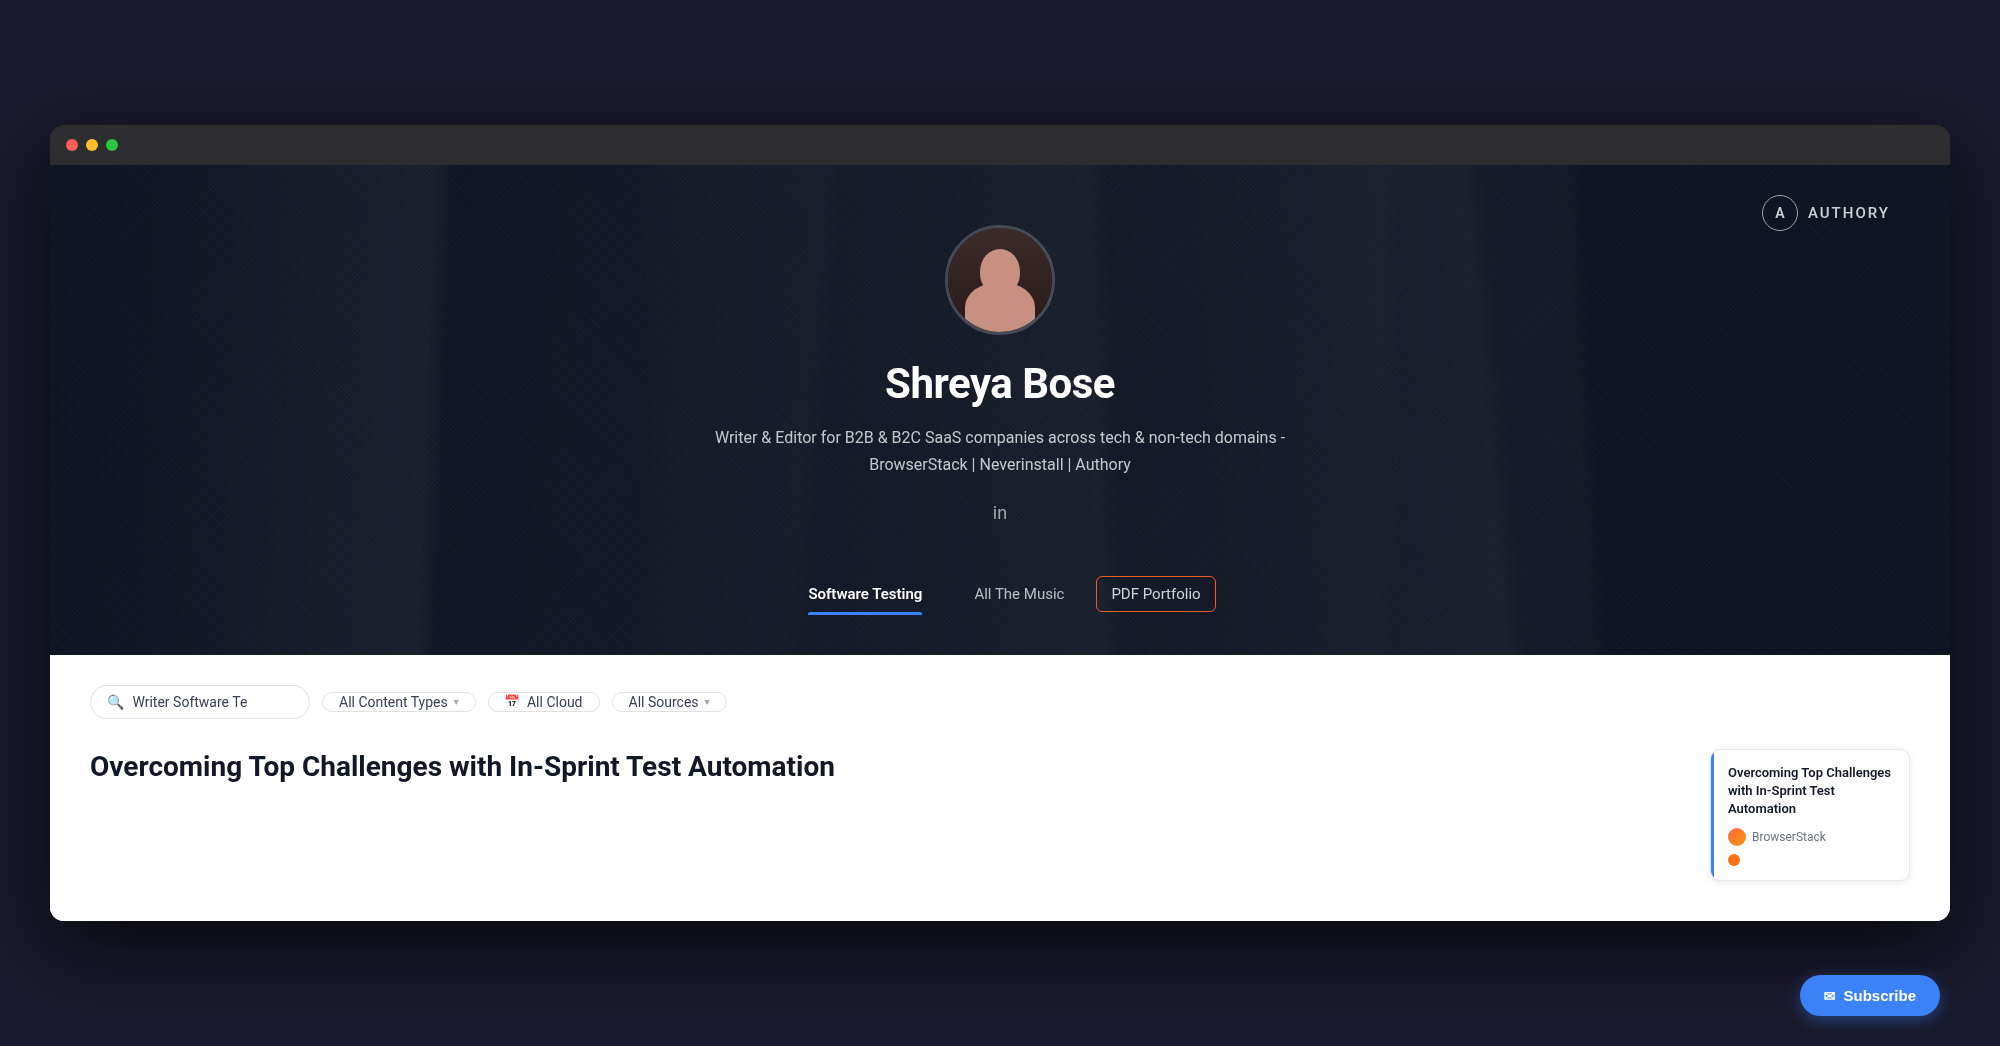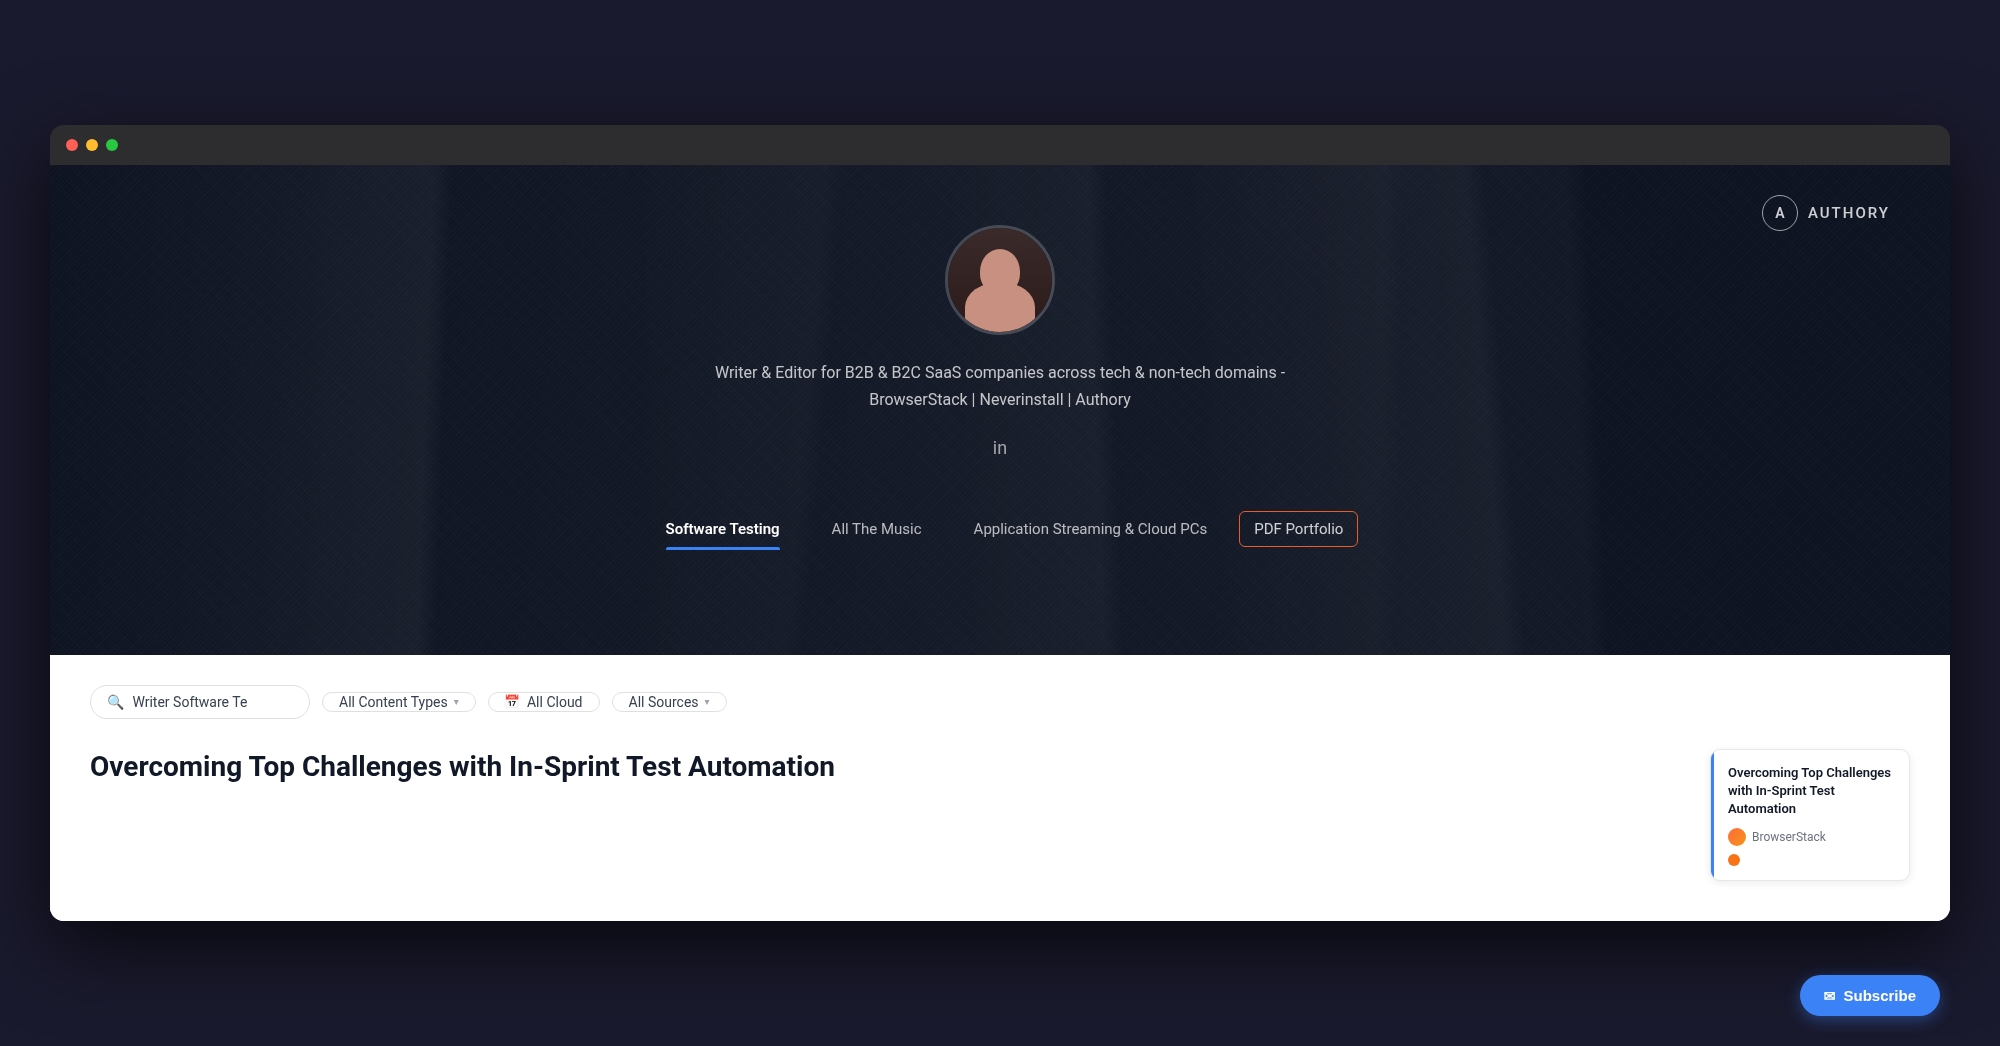--- a/index.html
+++ b/index.html
@@ -432,42 +432,40 @@
         <span class="authory-text">AUTHORY</span>
       </div>
 
       <div class="hero-inner">
         
         <div class="avatar-container">
           <div class="avatar-face"></div>
         </div>
 
         
+        <h1 class="hero-name">Shreya Bose</h1>
 
         
         <p class="hero-bio">
           <span>Writer &amp; Editor for B2B &amp; B2C SaaS companies across tech &amp; non-tech domains -</span><br>
           <span>BrowserStack | Neverinstall | Authory</span>
         </p>
 
         
         <div class="linkedin-icon">
           <span>in</span>
         </div>
 
         
         <div class="tabs-section">
           <div class="tab-item active">
             <span>Software Testing</span>
           </div>
           <div class="tab-item">
             <span>All The Music</span>
-          </div>
-          <div class="tab-item">
-            <span>Application Streaming &amp; Cloud PCs</span>
           </div>
           <div class="tab-item pdf-portfolio">
             <span>PDF Portfolio</span>
           </div>
         </div>
       </div>
     </div>
 
     <div class="content-area">
 

